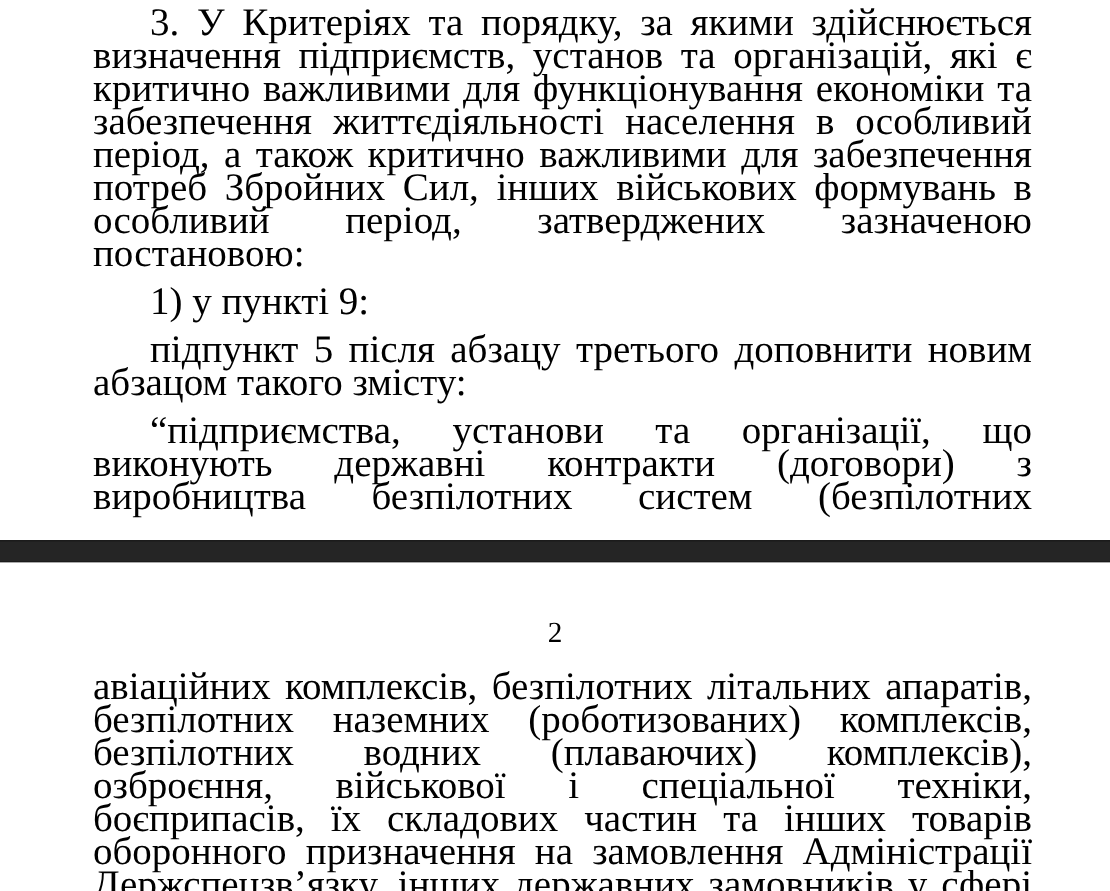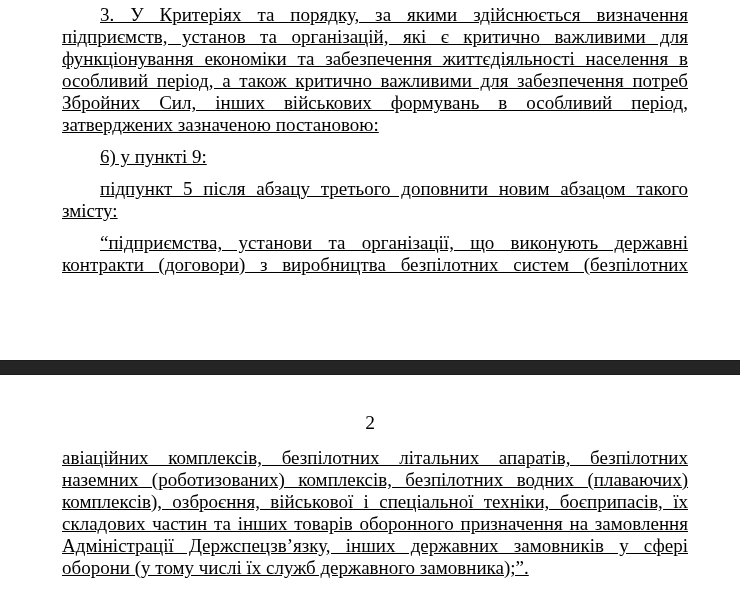--- a/index.html
+++ b/index.html
@@ -3,35 +3,35 @@
 <meta charset="utf-8">
 <style>
   html, body { margin:0; padding:0; }
   body { width:740px; height:594px; background:#ffffff; overflow:hidden; position:relative;
          font-family:"Liberation Serif", serif; color:#000; }
   .page { position:absolute; left:0; width:740px; background:#fff; }
   .page-top { top:0; height:360px; }
   .page-gap { position:absolute; left:0; top:360px; width:740px; height:15px; background:#252525;
               border-top:1px solid #1b1b1b; border-bottom:1px solid #1b1b1b; box-sizing:border-box; }
   .page-bottom { top:375px; height:219px; }
-  .text { position:absolute; left:62px; width:626px; font-size:19px; line-height:22px;
-          text-align:justify;text-decoration:underline; }
+  .text { position:absolute; left:62px; width:626px; font-size:26px; line-height:22px;
+          text-align:justify; }
   .para { margin:0; text-indent:38px; }
   .para.last-left { text-align-last:left; }
   .para.justify-all { text-align-last:justify; }
   .gap-s { margin-top:10px; }
   .page-num { position:absolute; top:37px; left:0; width:740px; text-align:center; font-size:19.5px; }
 </style>
 </head>
 <body>
 
 <div class="page page-top">
   <div class="text" style="top:4px;">
     <p class="para last-left">3. У Критеріях та порядку, за якими здійснюється визначення підприємств, установ та організацій, які є критично важливими для функціонування економіки та забезпечення життєдіяльності населення в особливий період, а також критично важливими для забезпечення потреб Збройних Сил, інших військових формувань в особливий період, затверджених зазначеною постановою:</p>
-    <p class="para last-left gap-s">6) у пункті 9:</p>
+    <p class="para last-left gap-s">1) у пункті 9:</p>
     <p class="para last-left gap-s">підпункт 5 після абзацу третього доповнити новим абзацом такого змісту:</p>
     <p class="para justify-all gap-s">“підприємства, установи та організації, що виконують державні контракти (договори) з виробництва безпілотних систем (безпілотних</p>
   </div>
 </div>
 
 <div class="page-gap"></div>
 
 <div class="page page-bottom">
   <div class="page-num">2</div>
   <div class="text" style="top:72px;">

